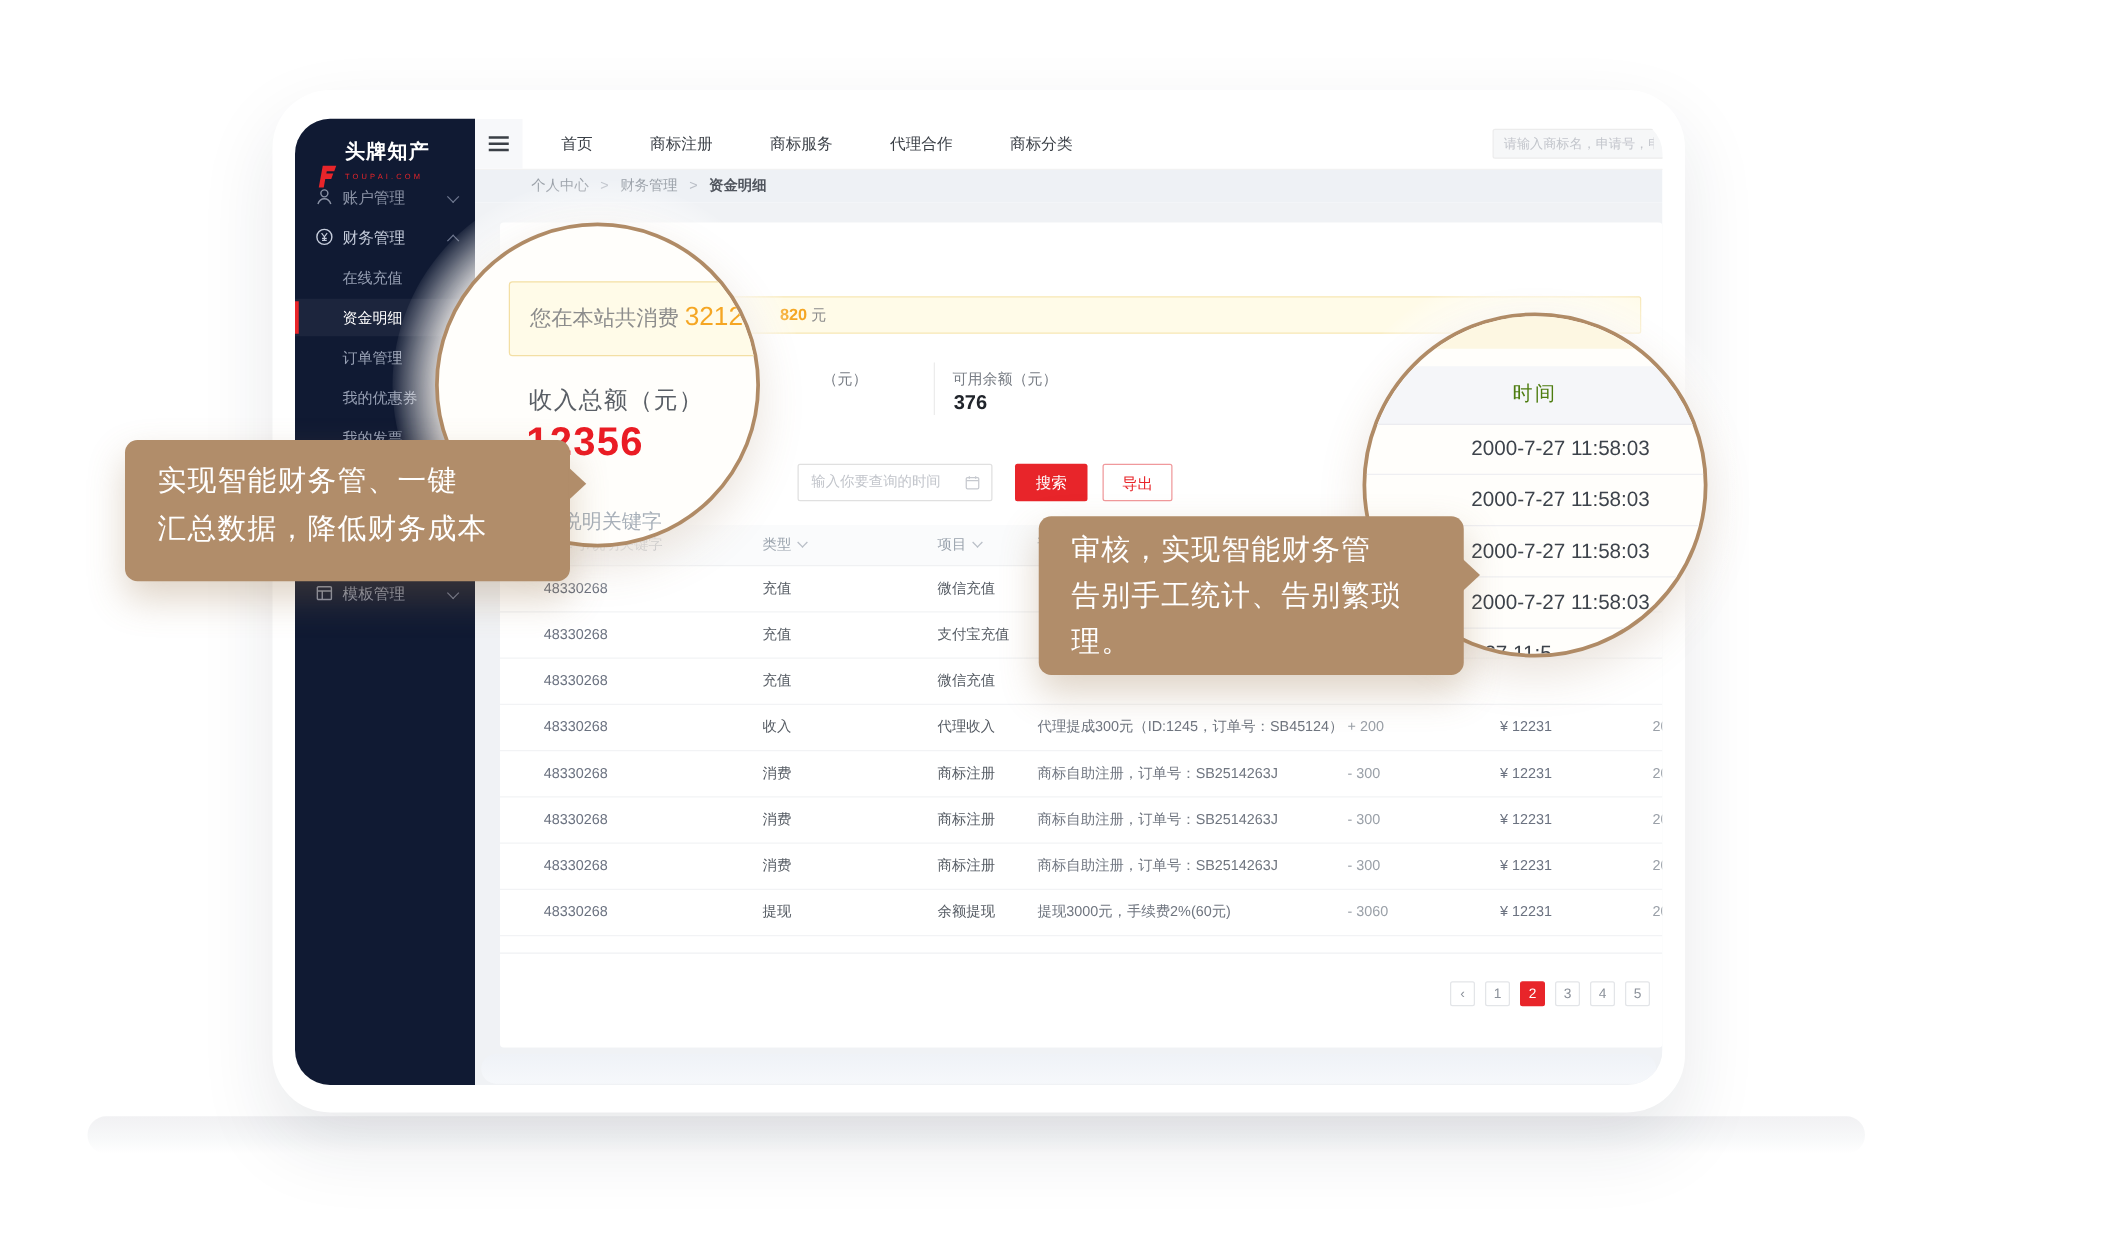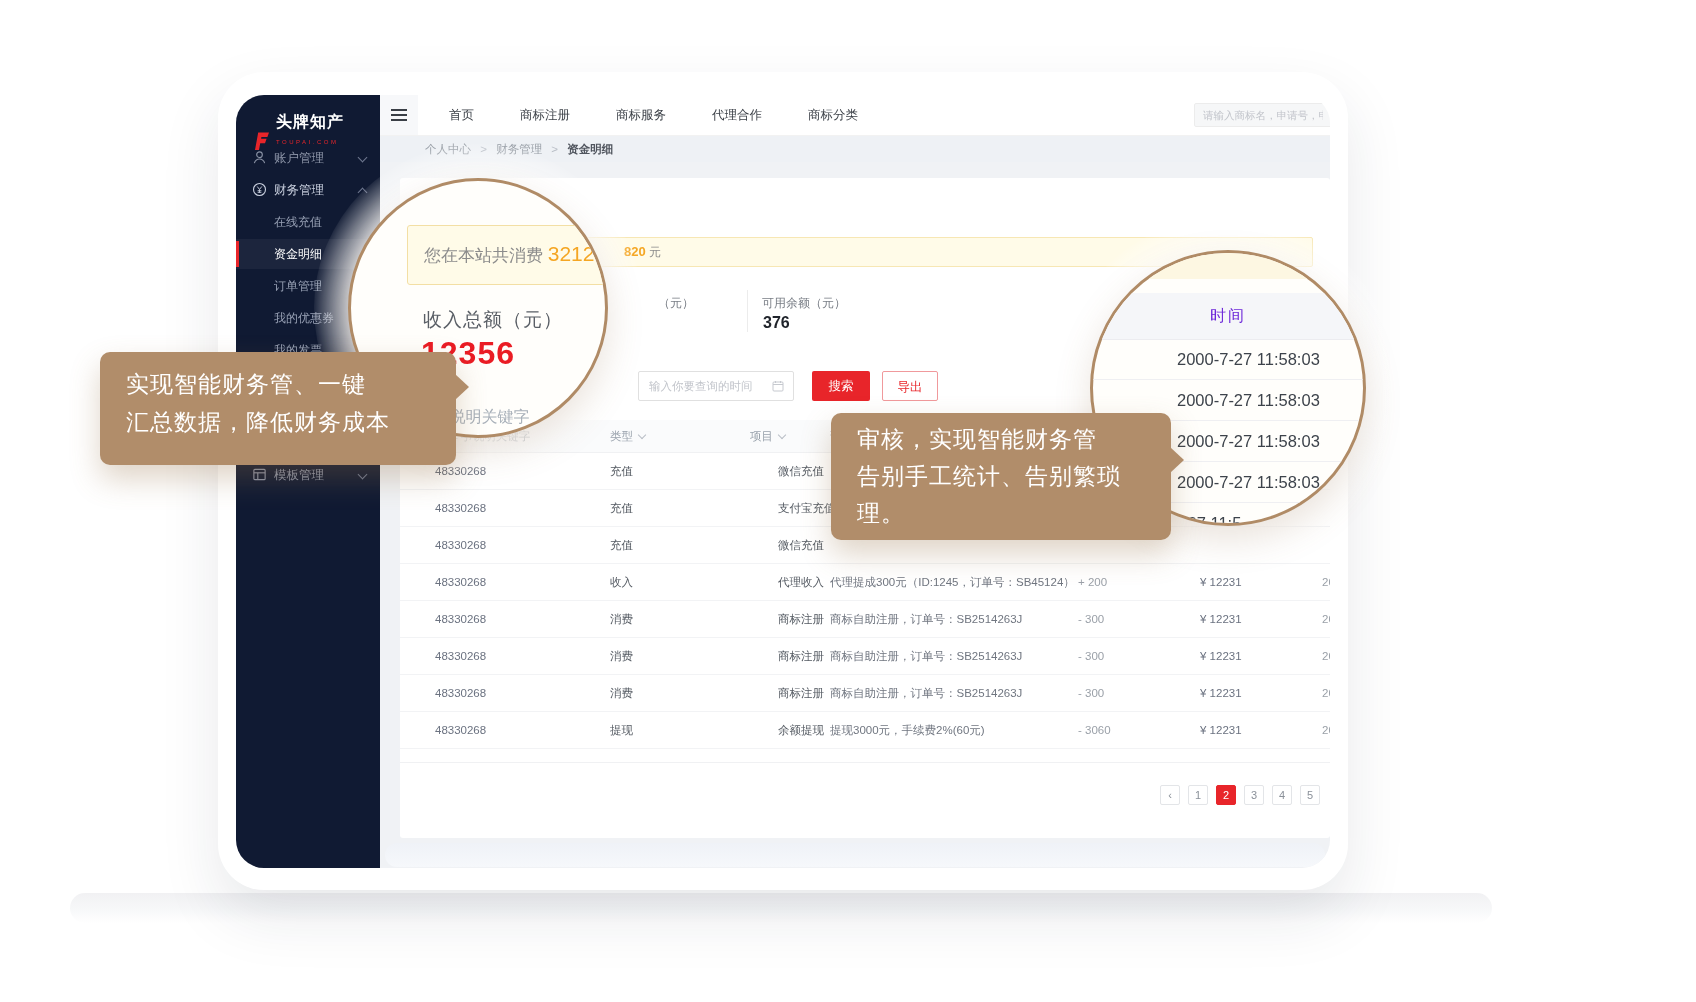--- a/index.html
+++ b/index.html
@@ -69,21 +69,21 @@
   .thead{position:absolute;left:0;top:242px;width:100%;height:32px;line-height:32px;background:#fafbfc;
     font-size:11.5px;color:#9aa3ad;}
   .th{position:absolute;white-space:nowrap;}
   .sort-caret{display:inline-block;width:5px;height:5px;border-right:1px solid #b8bec6;border-bottom:1px solid #b8bec6;
     transform:rotate(45deg);margin-left:6px;vertical-align:2px;}
   .rows{position:absolute;left:0;top:274px;width:100%;border-top:1px solid #f0f1f3;}
   .row{position:relative;height:36px;line-height:36px;border-bottom:1px solid #f2f3f5;font-size:11.5px;}
   .cell{position:absolute;white-space:nowrap;}
   .c-order{left:35px;color:#6b7280;}
   .c-type{left:210px;color:#555b63;}
-  .c-item{left:350px;color:#555b63;margin-left:28px;}
+  .c-item{left:350px;color:#555b63;}
   .c-desc{left:430px;color:#707680;}
   .c-amount{left:678px;color:#9aa0a8;}
   .c-balance{left:800px;color:#6b7280;}
   .c-time{left:922px;width:120px;color:#9aa0a8;overflow:hidden;}
   .divider2{position:absolute;left:0;top:584px;width:100%;border-top:1px solid #f0f1f3;}
   .pagination{position:absolute;left:760px;top:607px;display:flex;gap:8px;}
   .pg{width:20px;height:20px;line-height:18px;border:1px solid #e3e5e8;border-radius:2px;font-size:11px;color:#8a9099;
     text-align:center;background:#fff;box-sizing:border-box;}
   .pg.active{background:#e8252a;border-color:#e8252a;color:#fff;}
   
@@ -96,21 +96,21 @@
   .lens1{left:348px;top:178px;width:254px;height:254px;}
   .lens2{left:1090px;top:250px;width:270px;height:270px;}
   .l1-notice{position:absolute;left:56px;top:44px;width:260px;height:58px;background:#fffbe8;border:1px solid #f3dfa4;border-radius:3px;}
   .l1-notice-text{position:absolute;left:16px;top:16px;font-size:17px;color:#8c8c8c;white-space:nowrap;}
   .l1-amount{color:#f5a623;font-weight:normal;font-size:21px;}
   .l1-income-label{position:absolute;left:72px;top:126px;font-size:19px;color:#5a5f66;letter-spacing:1px;}
   .l1-income-value{position:absolute;left:70px;top:154px;font-size:32px;font-weight:bold;color:#ea1c24;letter-spacing:1px;}
   .l1-thead-frag{position:absolute;left:46px;top:226px;font-size:16px;color:#a8b0b9;white-space:nowrap;}
   .l2-tint{position:absolute;left:0;top:0;width:100%;height:26px;background:#fdf7e2;}
   .l2-head{position:absolute;left:0;top:40px;width:100%;height:46px;background:#f5f6f9;border-bottom:1px solid #ececf0;
-    line-height:46px;text-align:center;font-size:16px;color:#6d28d9;letter-spacing:2px;}
+    line-height:46px;text-align:center;font-size:16px;color:#4d7c0f;letter-spacing:2px;}
   .l2-rows{position:absolute;left:0;top:86px;width:100%;}
   .l2-row{height:40px;line-height:40px;border-bottom:1px solid #efeff2;font-size:16.5px;color:#3d434b;
     padding-left:84px;white-space:nowrap;}
   .l2-partial{height:40px;line-height:40px;font-size:16.5px;color:#3d434b;padding-left:56px;white-space:nowrap;}
   
   .callout{position:absolute;background:#b18d6a;border-radius:10px;color:#fff;z-index:10;
     box-shadow:0 14px 30px rgba(150,112,70,.30);letter-spacing:1px;}
   .callout .line{display:block;}
   .co1{left:100px;top:352px;width:330px;height:100px;padding:13px 0 0 26px;font-size:23px;line-height:38px;box-sizing:content-box;}
   .co2{left:831px;top:413px;width:288px;height:119px;padding:8px 26px 0 26px;font-size:23px;line-height:37px;}

